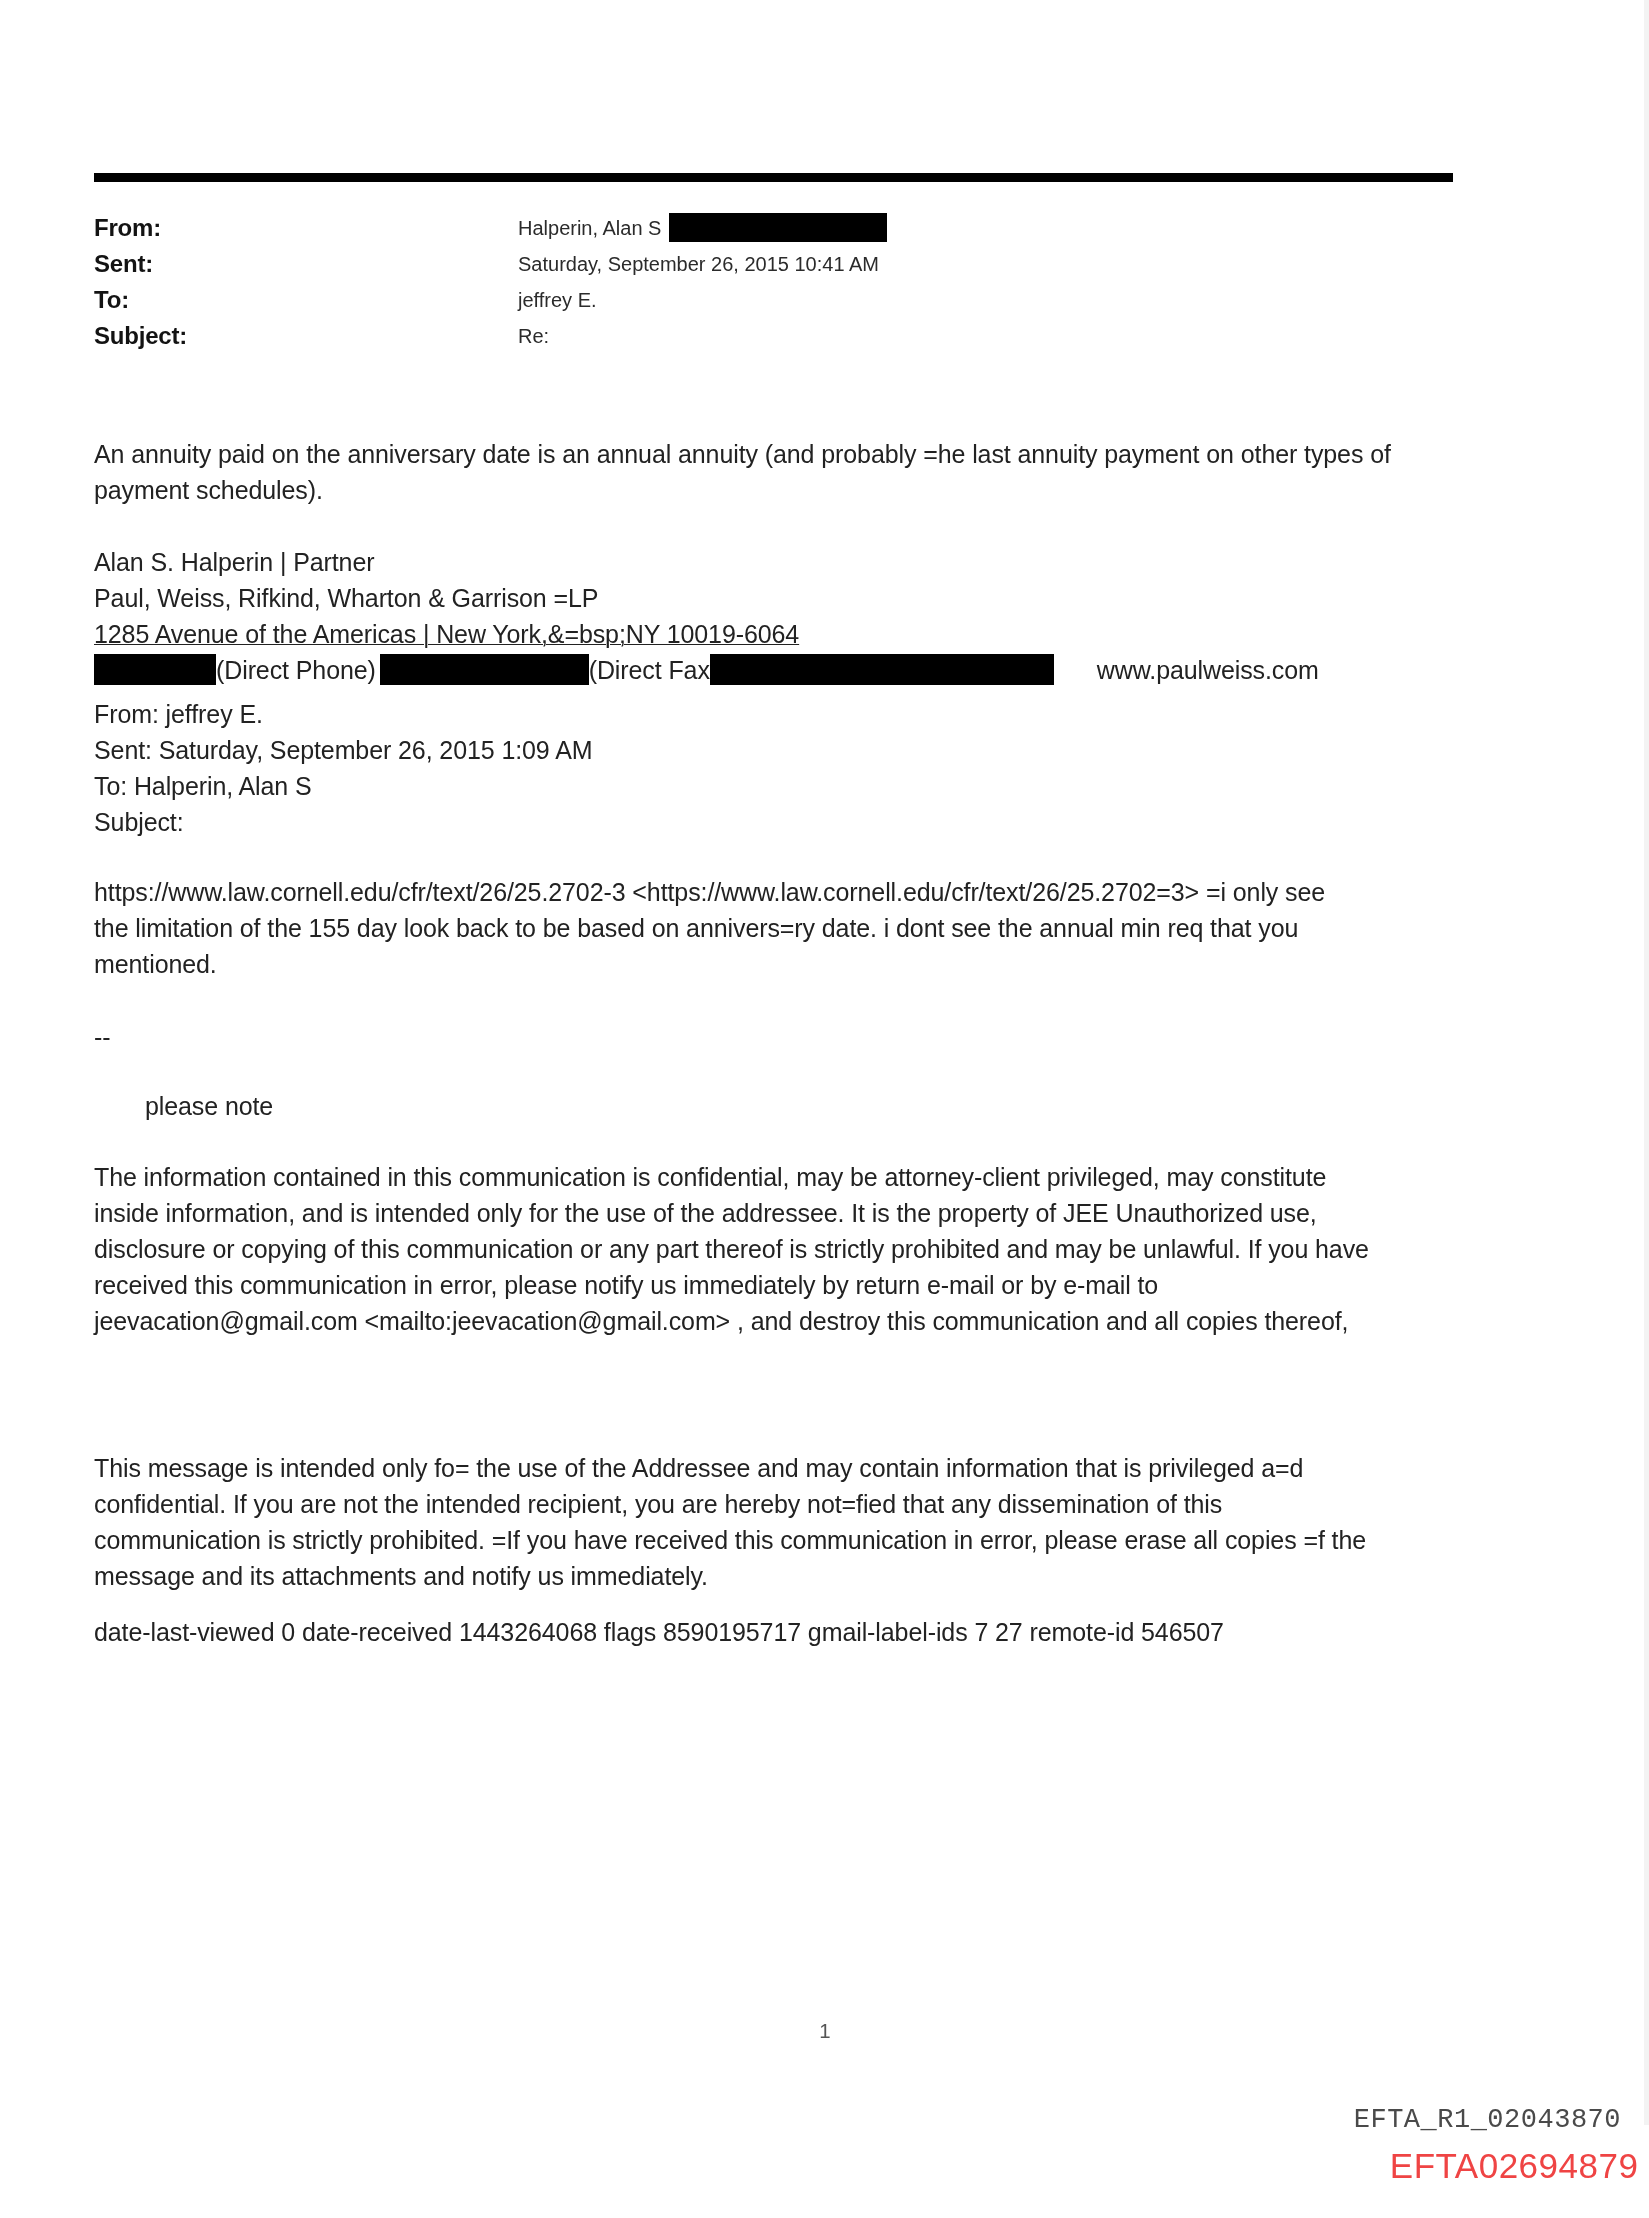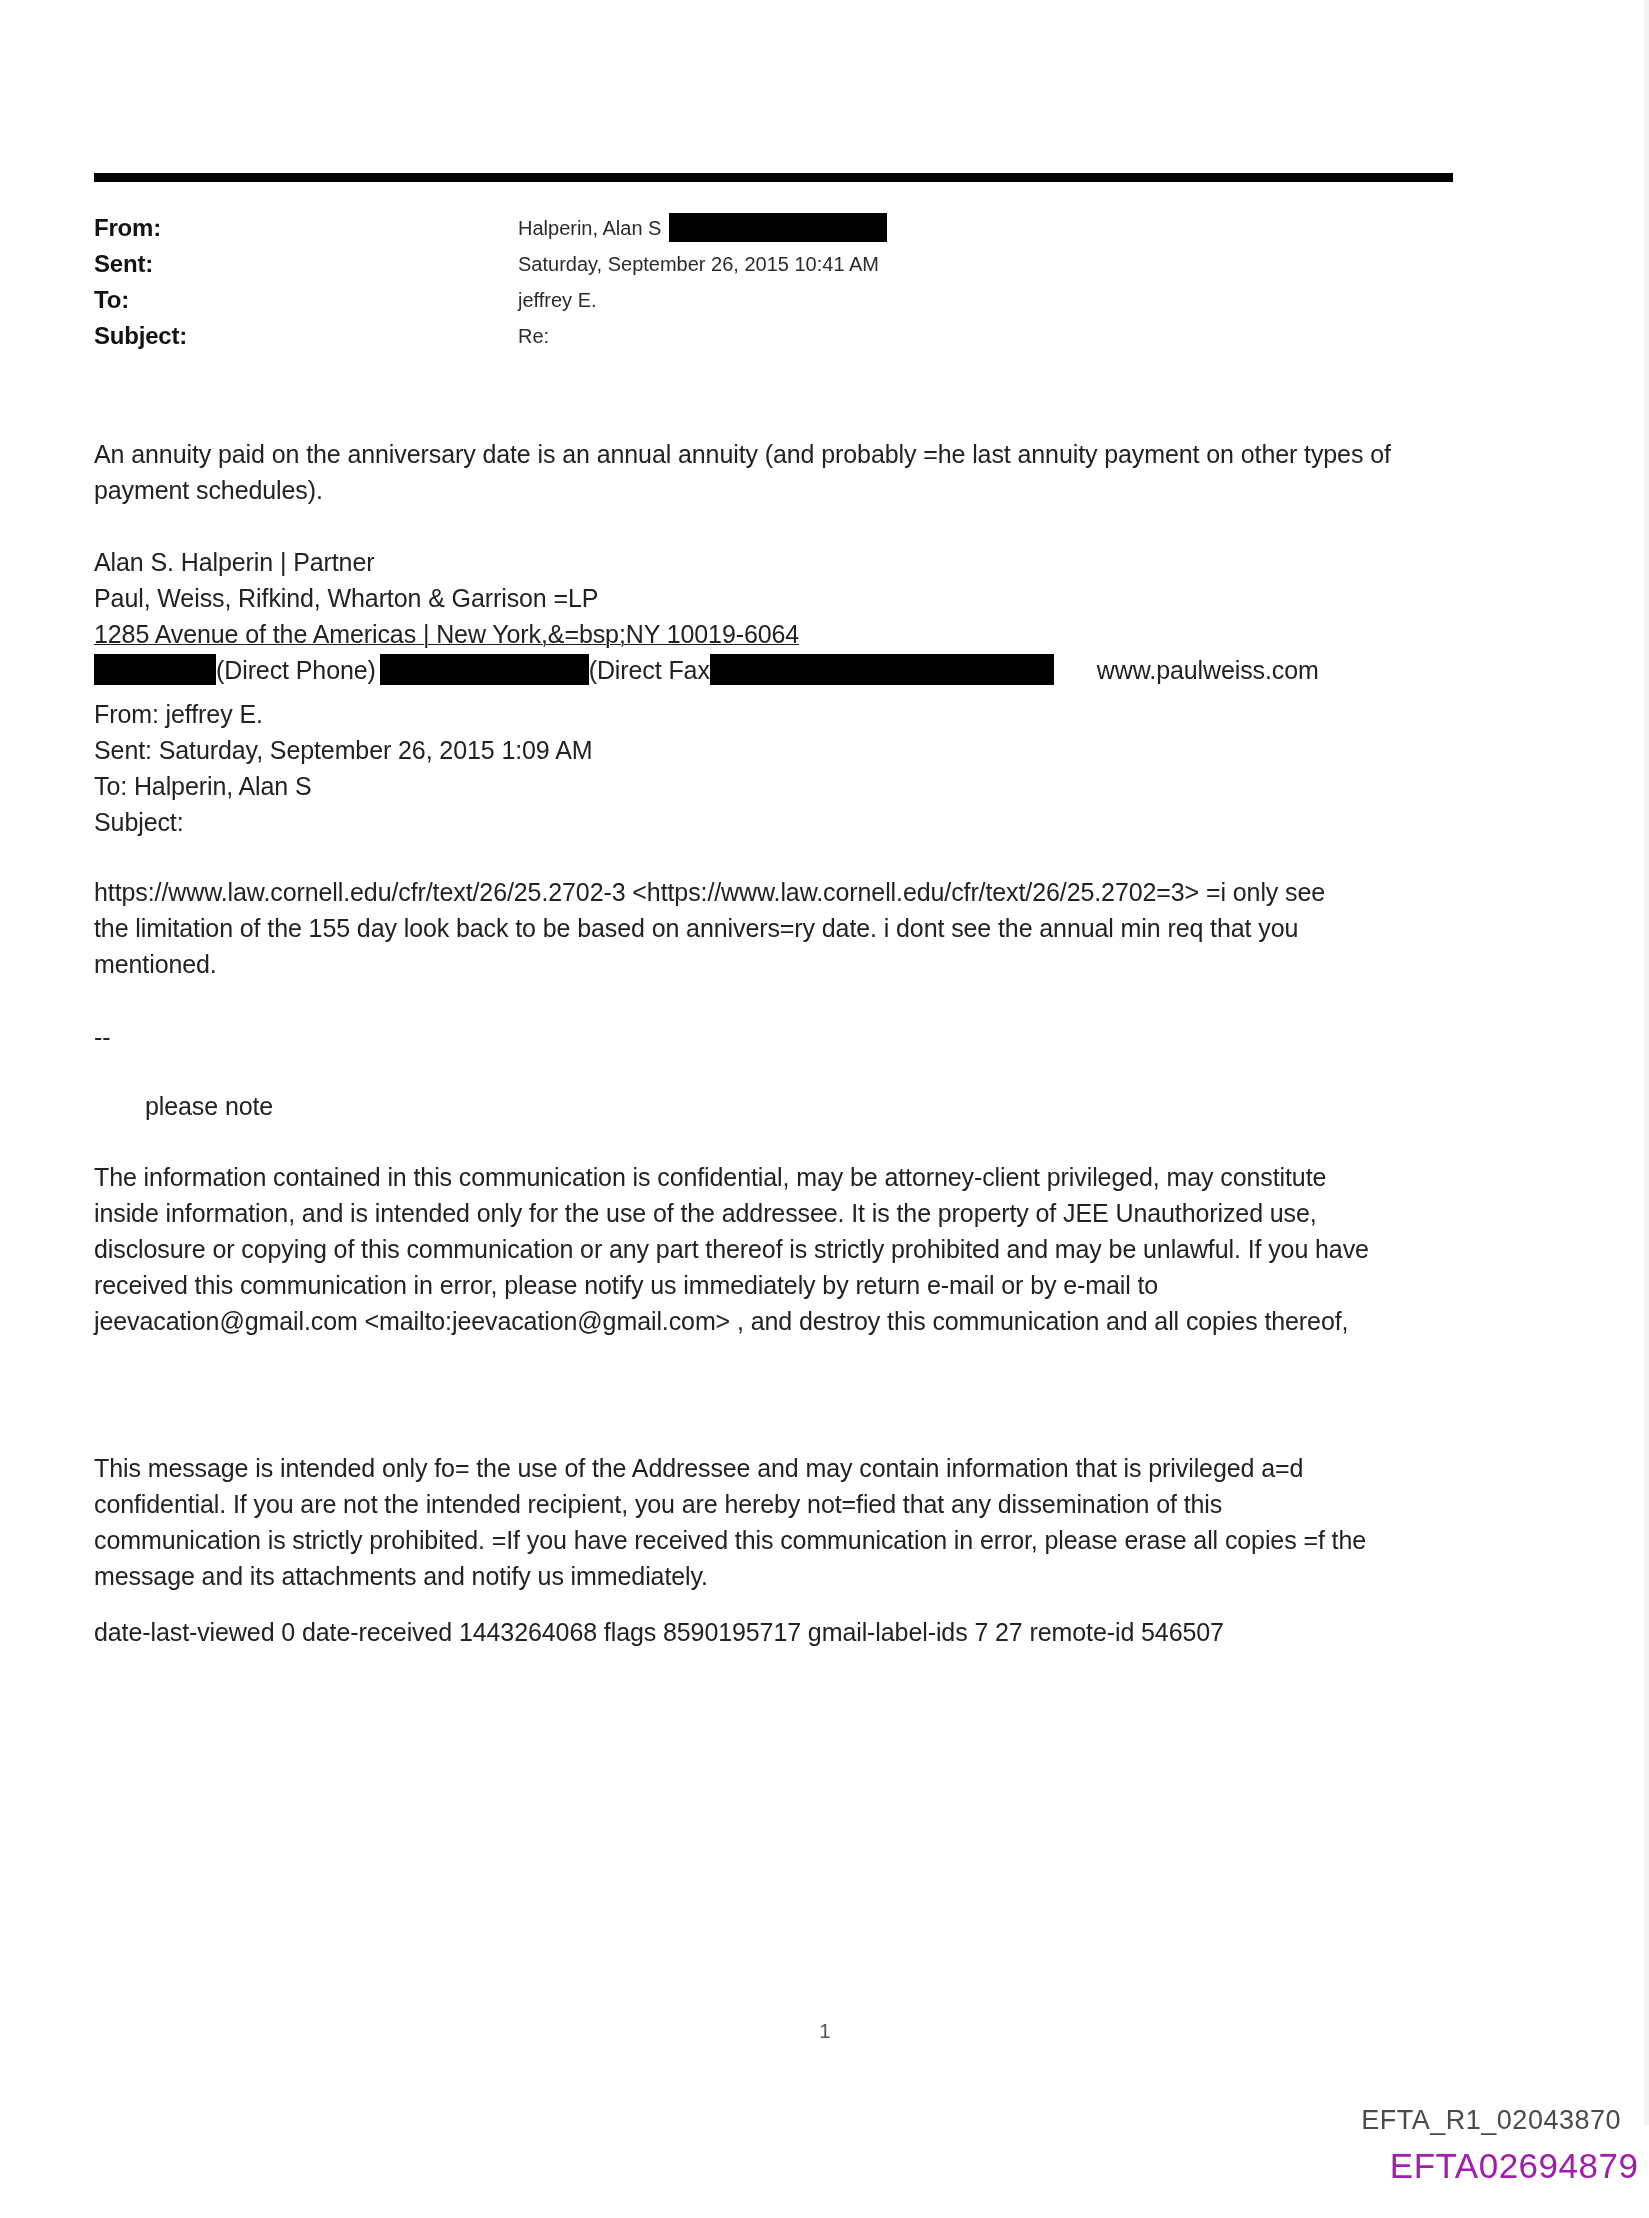--- a/index.html
+++ b/index.html
@@ -108,28 +108,28 @@
     font-size: 20.4px;
     color: #555;
   }
   .bates1 {
     position: absolute;
     right: 29px;
     top: 2105px;
     font-size: 27px;
     color: #4a4a4a;
     letter-spacing: 0.5px;
-    font-family: Liberation Sans, sans-serif;
+    font-family: Liberation Mono, monospace;
   }
   .bates2 {
     position: absolute;
     right: 11.6px;
     top: 2146px;
     font-size: 35px;
-    color: #a21caf;
+    color: #ef4444;
     letter-spacing: 0.5px;
     font-family: "Liberation Sans", sans-serif;
   }
   .sig-line { white-space: nowrap; }
   .u-underline { text-decoration: underline; text-decoration-thickness: 1px; }
 </style>
 </head>
 <body>
 
 <div id="page">

